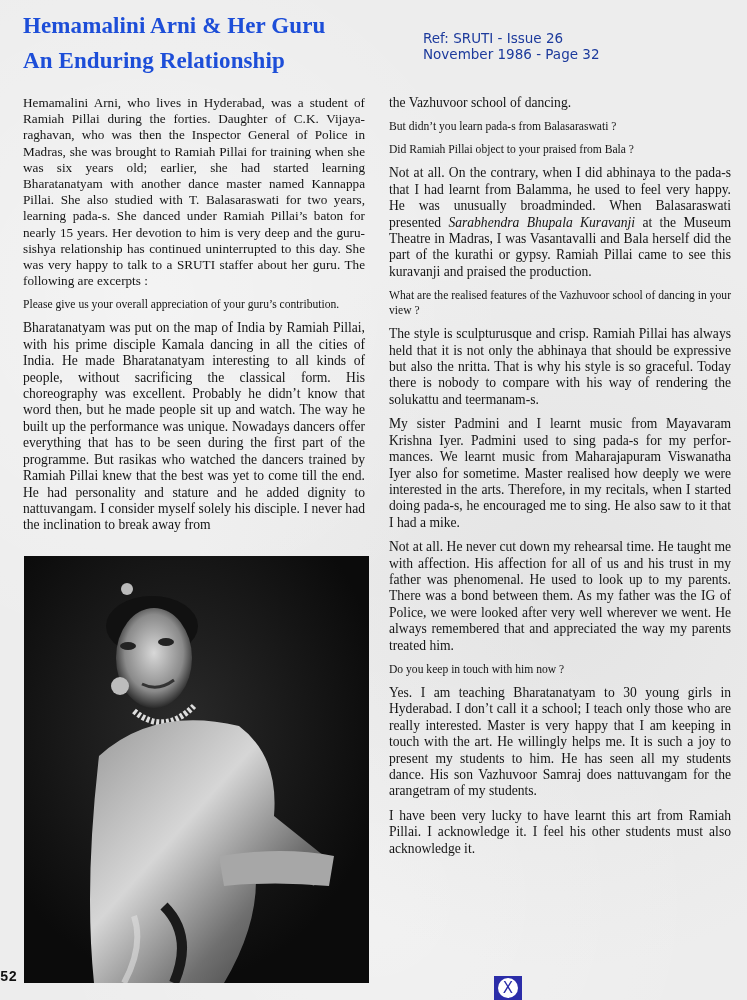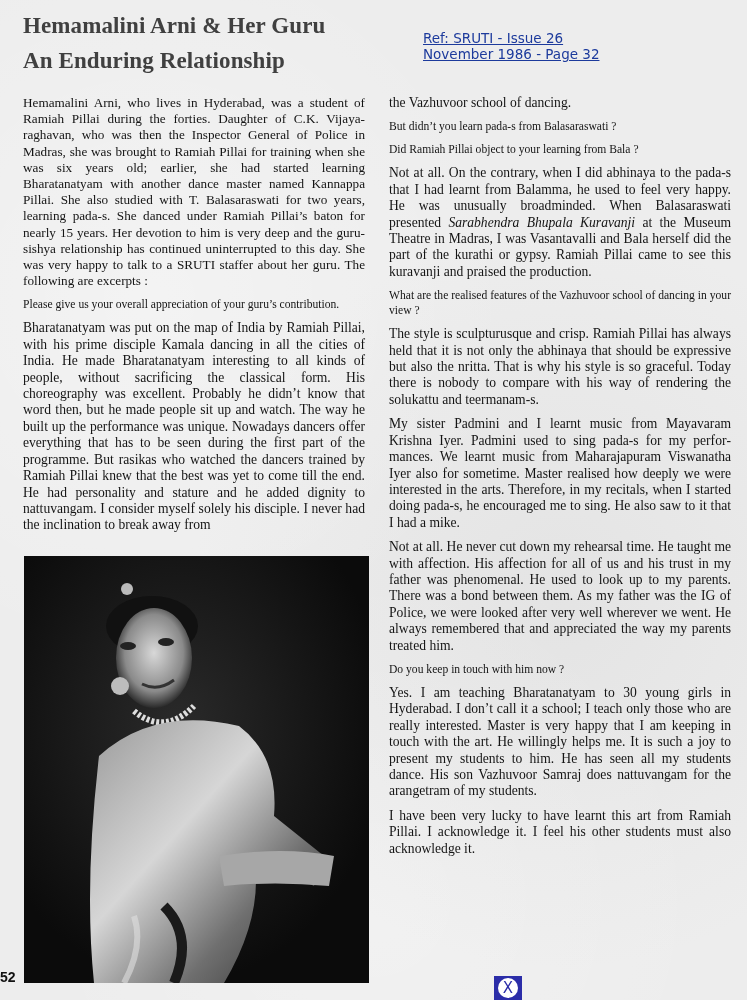--- a/index.html
+++ b/index.html
@@ -9,48 +9,48 @@
     background-image:
       radial-gradient(circle at 20% 30%, rgba(255,255,255,0.35) 0, rgba(255,255,255,0) 40%),
       radial-gradient(circle at 75% 60%, rgba(200,200,200,0.25) 0, rgba(200,200,200,0) 45%),
       radial-gradient(circle at 50% 90%, rgba(255,255,255,0.25) 0, rgba(255,255,255,0) 35%);
     color: #141414;
     font-family: "Liberation Serif", "DejaVu Serif", serif;
   }
   .title {
     position: absolute; left: 23px; margin: 0;
     font-family: "Liberation Serif", "DejaVu Serif", serif;
-    font-weight: bold; font-size: 23px; color: #404040; letter-spacing: 0.1px;
+    font-weight: bold; font-size: 23px; color: #1d4ed8; letter-spacing: 0.1px;
   }
   #title1 { top: 13px; }
   #title2 { top: 48px; }
   .ref {
     position: absolute; left: 423px; top: 30px;
     font-family: "DejaVu Sans", "Liberation Sans", sans-serif;
-    font-size: 13.5px; line-height: 16px; color: #1c3a9c; text-decoration: underline;
+    font-size: 13.5px; line-height: 16px; color: #1c3a9c;
   }
   .col {
     position: absolute; top: 95px;
     font-size: 13.2px; line-height: 16.2px;
     text-align: justify;
   }
   #col-left { left: 23px; width: 342px; }
   #col-right { left: 389px; width: 342px; top: 95px; }
   .p { margin: 0 0 8px 0; hyphens: manual; }
   .intro { }
   .q { font-weight: normal; font-size: 11.6px; line-height: 15px; margin: 0 0 8px 0; }
   .ans { font-size: 13.6px; line-height: 16.4px; }
   .photo {
     position: absolute; left: 24px; top: 556px; width: 345px; height: 427px;
     background: #0c0c0c; overflow: hidden;
   }
   .photo svg { display: block; }
   .page-num {
     position: absolute; left: 0; top: 969px;
-    font-family: Liberation Sans, sans-serif;
+    font-family: Liberation Mono, monospace;
     font-size: 14px; font-weight: bold; color: #111;
   }
   .close-btn {
     position: absolute; left: 494px; top: 976px; width: 28px; height: 24px;
     background: #2b2da8; display: flex; align-items: center; justify-content: center;
     cursor: pointer;
   }
   .close-btn .circle {
     width: 20px; height: 20px; border-radius: 50%; background: #fff;
     display: flex; align-items: center; justify-content: center;
@@ -105,21 +105,21 @@
     <path d="M75 200 Q130 150 215 170 Q255 200 250 260 L300 300 L290 330 L230 300 Q240 360 200 427 L70 427 Q60 330 75 200 Z" fill="url(#sari)"></path>
     <path d="M195 300 Q260 290 310 300 L305 330 Q250 325 200 330 Z" fill="#a7a7a7"></path>
     <path d="M140 350 Q170 380 150 427" stroke="#1a1a1a" stroke-width="10" fill="none"></path>
     <path d="M110 360 Q120 390 100 427" stroke="#e0e0e0" stroke-width="6" fill="none" opacity="0.6"></path>
   </svg>
 </div>
 
 <div class="col" id="col-right">
   <p class="p ans">the Vazhuvoor school of dancing.</p>
   <p class="q">But didn’t you learn pada-s from Balasaraswati ?</p>
-  <p class="q">Did Ramiah Pillai object to your learning from Bala ?</p>
+  <p class="q">Did Ramiah Pillai object to your praised from Bala ?</p>
   <p class="p ans"><span>Not at all. On the contrary, when I did abhinaya to the pada-s that I had learnt from Balamma, he used to feel very happy. He was unusually broadminded. When Bala­saraswati presented </span><i>Sarabhendra Bhupala Kuravanji</i><span> at the Museum Theatre in Madras, I was Vasantavalli and Bala herself did the part of the kurathi or gypsy. Ramiah Pillai came to see this kuravanji and praised the production.</span></p>
   <p class="q">What are the realised features of the Vazhuvoor school of dancing in your view ?</p>
   <p class="p ans">The style is sculpturusque and crisp. Ramiah Pillai has always held that it is not only the abhinaya that should be expressive but also the nritta. That is why his style is so graceful. Today there is nobody to compare with his way of rendering the solukattu and teermanam-s.</p>
   <p class="p ans">My sister Padmini and I learnt music from Mayavaram Krishna Iyer. Padmini used to sing pada-s for my perfor­mances. We learnt music from Maharajapuram Viswana­tha Iyer also for sometime. Master realised how deeply we were interested in the arts. Therefore, in my recitals, when I started doing pada-s, he encouraged me to sing. He also saw to it that I had a mike.</p>
   <p class="p ans">Not at all. He never cut down my rehearsal time. He taught me with affection. His affection for all of us and his trust in my father was phenomenal. He used to look up to my parents. There was a bond between them. As my father was the IG of Police, we were looked after very well wher­ever we went. He always remembered that and appreciated the way my parents treated him.</p>
   <p class="q">Do you keep in touch with him now ?</p>
   <p class="p ans">Yes. I am teaching Bharatanatyam to 30 young girls in Hyderabad. I don’t call it a school; I teach only those who are really interested. Master is very happy that I am keep­ing in touch with the art. He willingly helps me. It is such a joy to present my students to him. He has seen all my students dance. His son Vazhuvoor Samraj does nattuvan­gam for the arangetram of my students.</p>
   <p class="p ans">I have been very lucky to have learnt this art from Ramiah Pillai. I acknowledge it. I feel his other students must also acknowledge it.</p>
 </div>
 

